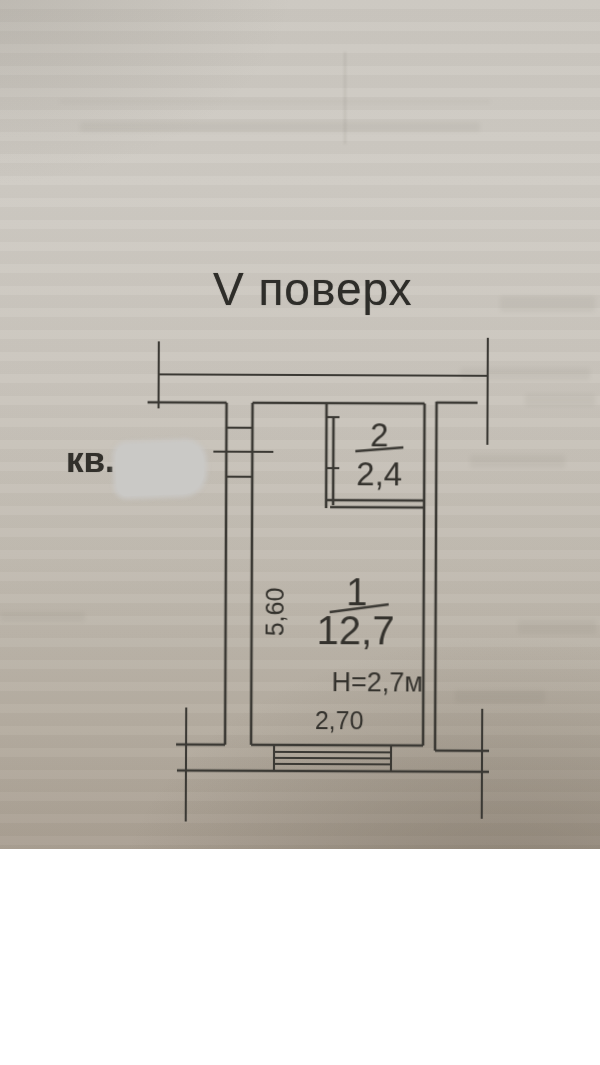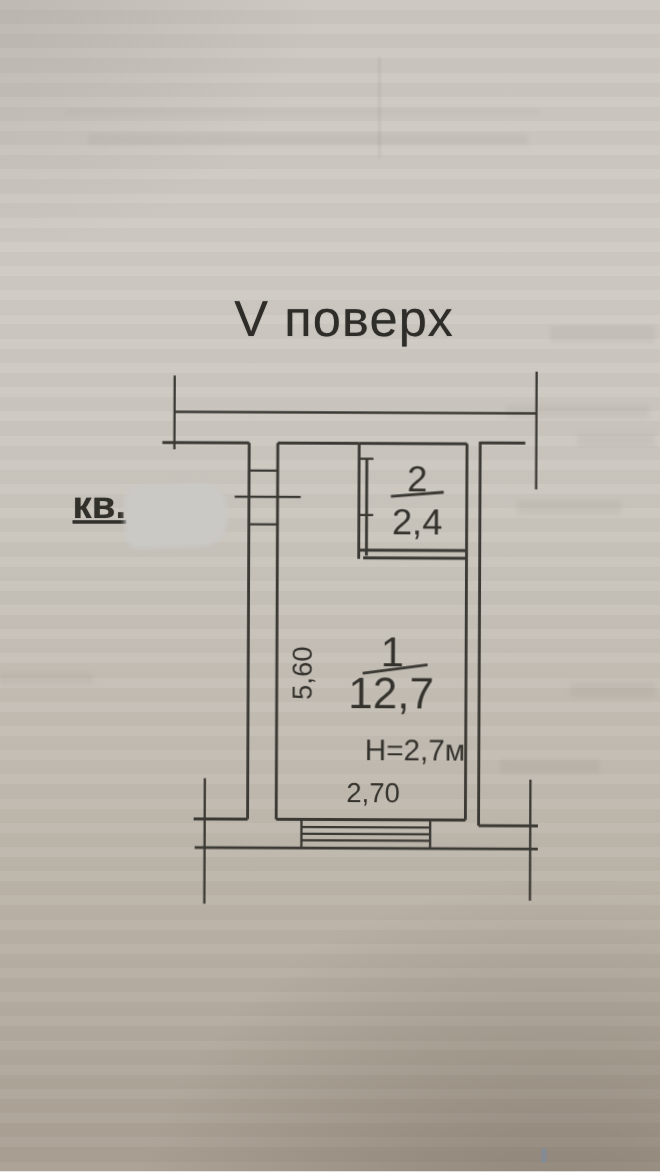--- a/index.html
+++ b/index.html
@@ -1,38 +1,37 @@
 <!DOCTYPE html>
 <html><head>
 <meta charset="utf-8">
 <style>
   html,body{margin:0;padding:0;}
   #photo{
     position:relative;
-    width:600px;height:1065px;
+    width:600px;height:849px;
     overflow:hidden;
     font-family:"Liberation Sans",sans-serif;
     background:
       radial-gradient(120% 60% at 85% 108%, rgba(92,82,68,.38) 0%, rgba(92,82,68,0) 55%),
       radial-gradient(90% 40% at -5% -2%, rgba(110,104,94,.18) 0%, rgba(110,104,94,0) 60%),
       repeating-linear-gradient(180deg, rgba(255,255,255,.035) 0 9px, rgba(96,90,80,.035) 9px 22px),
       linear-gradient(180deg,#cbc7c0 0%,#cfcbc4 22%,#cac5bd 45%,#c2bcb2 65%,#b5ada1 85%,#a99f92 100%);
   }
   .soft{filter:blur(.35px);}
   .title{
     position:absolute;left:213px;top:262px;
     font-size:46px;letter-spacing:1px;color:#2e2d29;
     text-shadow:0 0 1px rgba(46,45,41,.55);
     white-space:nowrap;
   }
   .kv{
     position:absolute;left:66px;top:440px;
     font-size:35px;font-weight:700;color:#32302b;
     text-shadow:0 0 1px rgba(50,48,43,.5);
-    text-decoration:underline;
   }
   .redaction{
     position:absolute;left:116px;top:443px;width:88px;height:52px;
     background:#cac9c6;
     border-radius:12px 18px 22px 10px;
     box-shadow:0 0 4px 3px rgba(202,201,198,.9);
     transform:rotate(-2deg);
   }
   svg.plan{position:absolute;left:0;top:0;transform:rotate(.25deg);}
   svg.plan line, svg.plan path{stroke:#3b3934;stroke-width:2.6;fill:none;}

